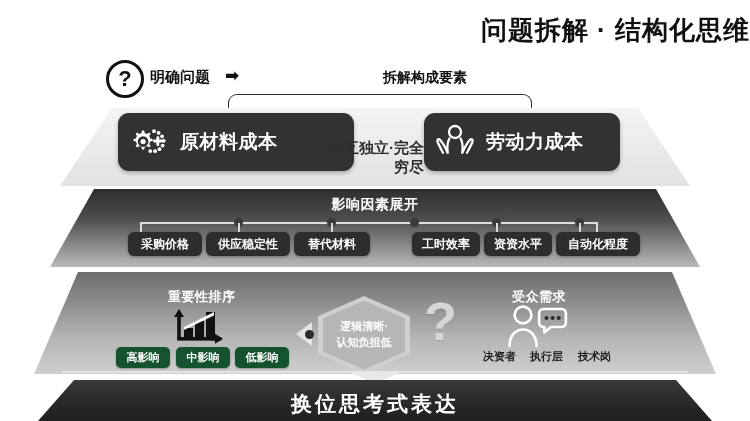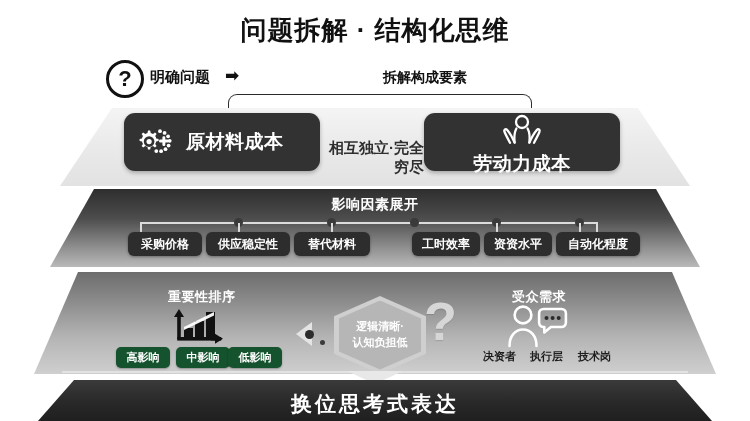--- a/index.html
+++ b/index.html
@@ -9,21 +9,21 @@
     font-family:"Liberation Sans","DejaVu Sans",sans-serif;
     overflow:hidden;
     position:relative;
     -webkit-font-smoothing:antialiased;
   }
   #stage{position:relative;width:750px;height:421px;overflow:hidden;background:#fff;}
 
   
   .title{
     position:absolute;left:0;top:13px;width:750px;
-    text-align:center;
+    text-align:right;
     font-size:26px;font-weight:bold;color:#111;
     letter-spacing:1px;
   }
 
   
   .qmark{
     position:absolute;left:106px;top:60px;width:38px;height:38px;
     border:3px solid #111;border-radius:50%;
     box-sizing:border-box;
     display:flex;align-items:center;justify-content:center;
@@ -58,22 +58,22 @@
     background:linear-gradient(180deg,#f4f4f4 0%,#e9e9e9 55%,#e2e2e2 100%);
     clip-path:polygon(112px 0, 638px 0, 690px 78px, 60px 78px);
   }
   .box-dark{
     position:absolute;
     background:#323232;
     border-radius:11px;
     display:flex;align-items:center;
     box-shadow:0 2px 4px rgba(0,0,0,.28);
   }
-  #box-material{left:124px;top:113px;width:196px;height:58px;text-align:center;}
-  #box-labor{left:424px;top:113px;width:196px;height:58px;flex-direction:column;}
+  #box-material{left:118px;top:113px;width:236px;height:58px;text-align:center;}
+  #box-labor{left:424px;top:113px;width:196px;height:58px;}
   .box-dark .bx-label{
     color:#fff;font-size:19px;font-weight:bold;letter-spacing:.5px;
   }
   .icon-slot{
     width:62px;min-width:62px;height:58px;
     display:flex;align-items:center;justify-content:center;
   }
   .mee{
     position:absolute;left:324px;top:123px;width:100px;text-align:center;
   }
@@ -130,21 +130,21 @@
     display:flex;align-items:center;justify-content:center;
     color:#fff;font-size:11px;font-weight:bold;
     padding:0 8px;box-sizing:border-box;white-space:nowrap;
     box-shadow:0 1px 2px rgba(0,0,0,.3);
   }
   .aud{
     position:absolute;top:349px;
     font-size:11px;font-weight:bold;color:#1d1d1d;white-space:nowrap;
   }
   .hexwrap{
-    position:absolute;left:334px;top:296px;width:92px;height:78px;
+    position:absolute;left:318px;top:296px;width:92px;height:78px;
   }
   .hex{
     position:absolute;left:0;top:0;width:92px;height:78px;
     background:#cfcfcf;
     clip-path:polygon(50% 0%,100% 26%,100% 74%,50% 100%,0% 74%,0% 26%);
   }
   .hex-in{
     position:absolute;left:5px;top:4.5px;width:82px;height:69px;
     background:#b6b6b6;
     clip-path:polygon(50% 0%,100% 26%,100% 74%,50% 100%,0% 74%,0% 26%);
@@ -286,21 +286,21 @@
         <rect x="17" y="25" width="9" height="9"></rect>
         <rect x="28" y="18" width="9" height="16"></rect>
         <rect x="39" y="9" width="9" height="25"></rect>
         <path d="M17 24 L47 9 L47 12.6 L17 27 z" opacity="0.95" fill="#ffffff"></path>
       </g>
     </svg>
   </div>
 
   <div class="chip" style="left:116px;width:54px;">高影响</div>
   <div class="chip" style="left:176px;width:54px;">中影响</div>
-  <div class="chip" style="left:228px;width:54px;">低影响</div>
+  <div class="chip" style="left:235px;width:54px;">低影响</div>
 
   <div class="tri"></div>
   <div class="tri-dot"></div>
   <div class="tri-dot2"></div>
 
   <div class="hexwrap">
     <div class="hex"></div>
     <div class="hex-in"></div>
     <div class="hex-text">
       <span>逻辑清晰·</span>

